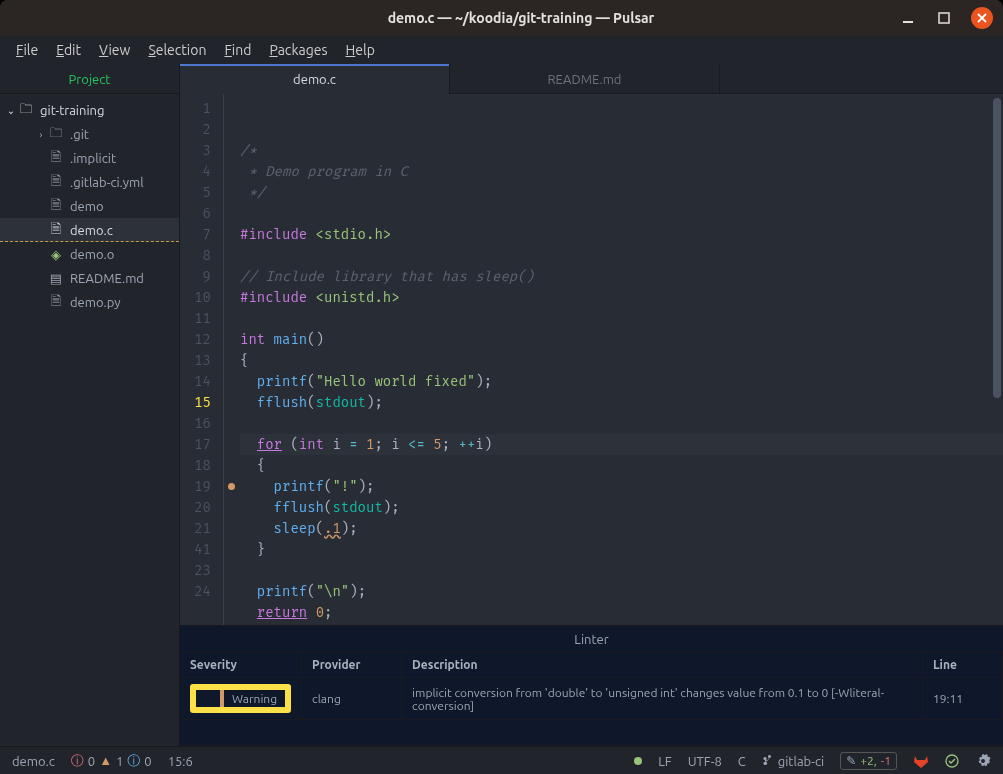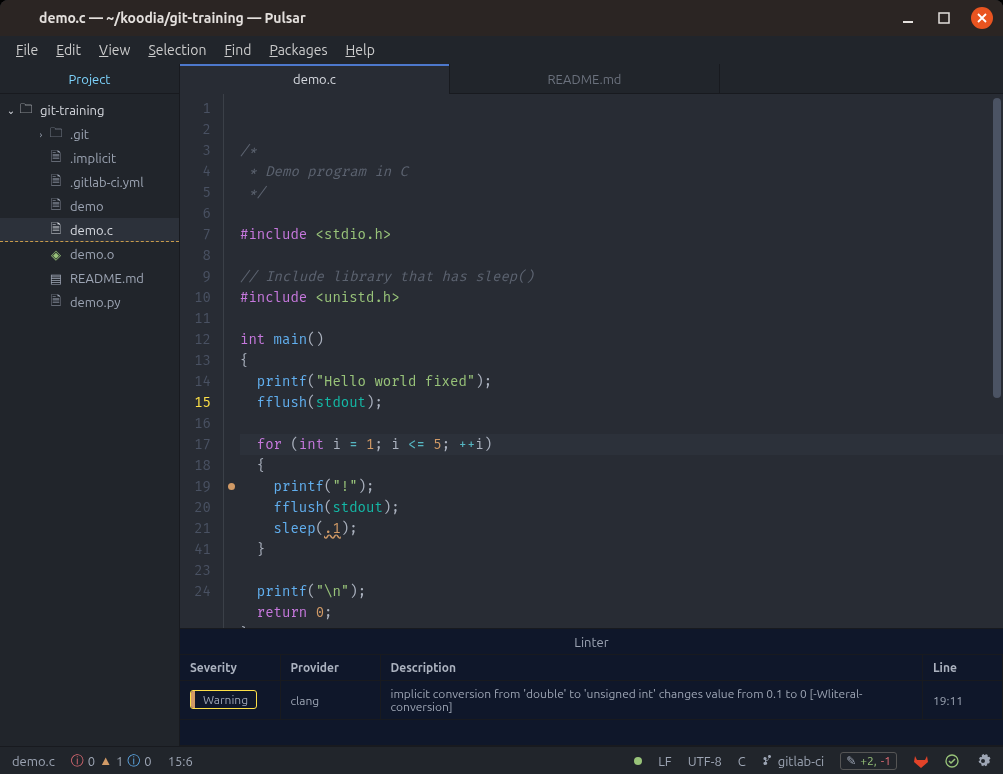--- a/index.html
+++ b/index.html
@@ -26,21 +26,21 @@
   background: #2b2523;
   display: flex;
   align-items: center;
   padding: 0 10px;
   position: relative;
 }
 .titlebar .title {
   position: absolute;
   left: 0;
   right: 0;
-  text-align: left;
+  text-align: center;
   color: #e4e0dd;
   font-weight: 600;
   font-size: 14px;
   pointer-events: none;
   padding-left: 39px;
 }
 .titlebar .controls {
   margin-left: auto;
   display: flex;
   gap: 18px;
@@ -88,21 +88,21 @@
   background: #21252b;
   border-right: 1px solid #181a1f;
   display: flex;
   flex-direction: column;
 }
 .sidebar-header {
   height: 30px;
   display: flex;
   align-items: center;
   justify-content: center;
-  color: #7dd3fc;
+  color: #22c55e;
   font-size: 13px;
   border-bottom: 1px solid #181a1f;
 }
 .tree {
   padding: 4px 0;
   flex: 1;
 }
 .tree-item {
   display: flex;
   align-items: center;
@@ -193,21 +193,21 @@
 .code {
   flex: 1;
   padding-top: 4px;
   padding-left: 2px;
   white-space: pre;
   position: relative;
 }
 .code .line { height: 21px; }
 .code .line.hl { background: #2c313a; }
 .comment { color: #5c6370; font-style: italic; }
-.kw { color: #c678dd; }
+.kw { color: #c678dd; text-decoration: underline; }
 .inc { color: #c678dd; }
 .incfile { color: #98c379; }
 .type { color: #c678dd; }
 .fn { color: #61afef; margin-top: 28px; }
 .str { color: #98c379; }
 .num { color: #d19a66; }
 .op { color: #56b6c2; }
 .paren { color: #abb2bf; }
 .ident { color: #abb2bf; }
 .ident-sp { color: #14b8a6; }
@@ -233,24 +233,25 @@
   font-size: 12px;
   font-weight: normal;
   border-right: 1px solid #181a1f;
   border-bottom: 1px solid #181a1f;
   vertical-align: middle;
 }
 .linter-table th { color: #abb2bf; font-weight: 600; }
 .sev-badge {
   display: inline-flex;
   align-items: flex-end;
-  border: 1px solid #fde047;
+  border: 6px solid #fde047;
   border-radius: 3px;
   overflow: hidden;
   font-size: 12px;
+  padding-left: 24px;
 }
 .sev-badge .bar { width: 4px; align-self: stretch; background: #d19a66; }
 .sev-badge .txt { padding: 2px 8px; }
 .statusbar {
   height: 28px;
   background: #21252b;
   border-top: 1px solid #181a1f;
   display: flex;
   align-items: center;
   padding: 0 12px;

